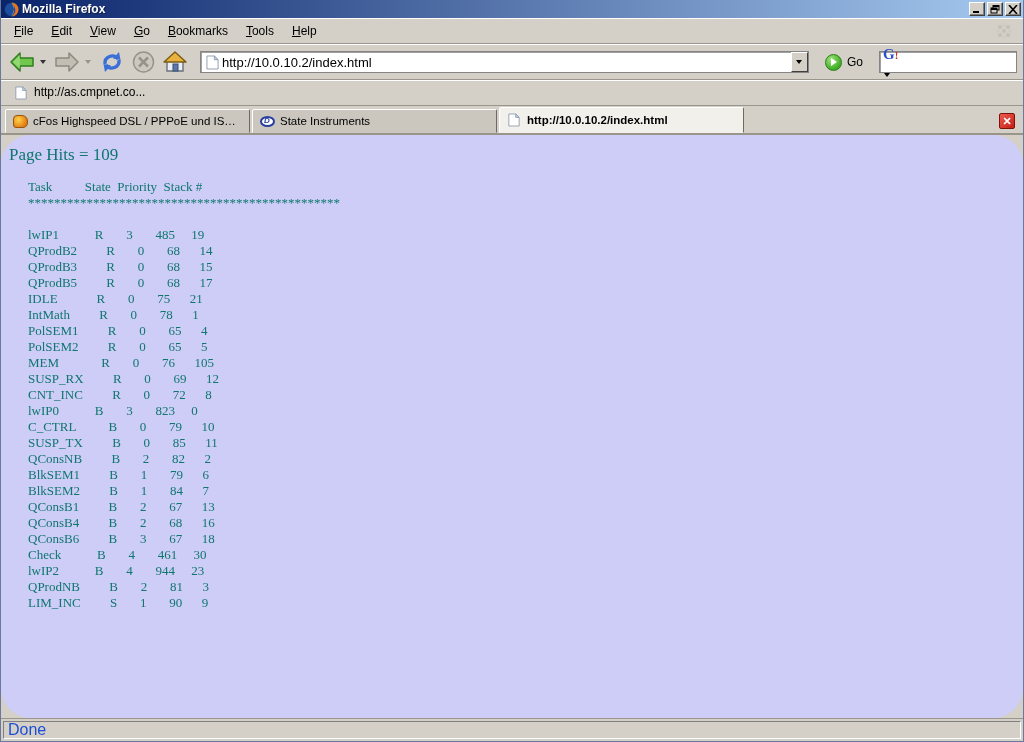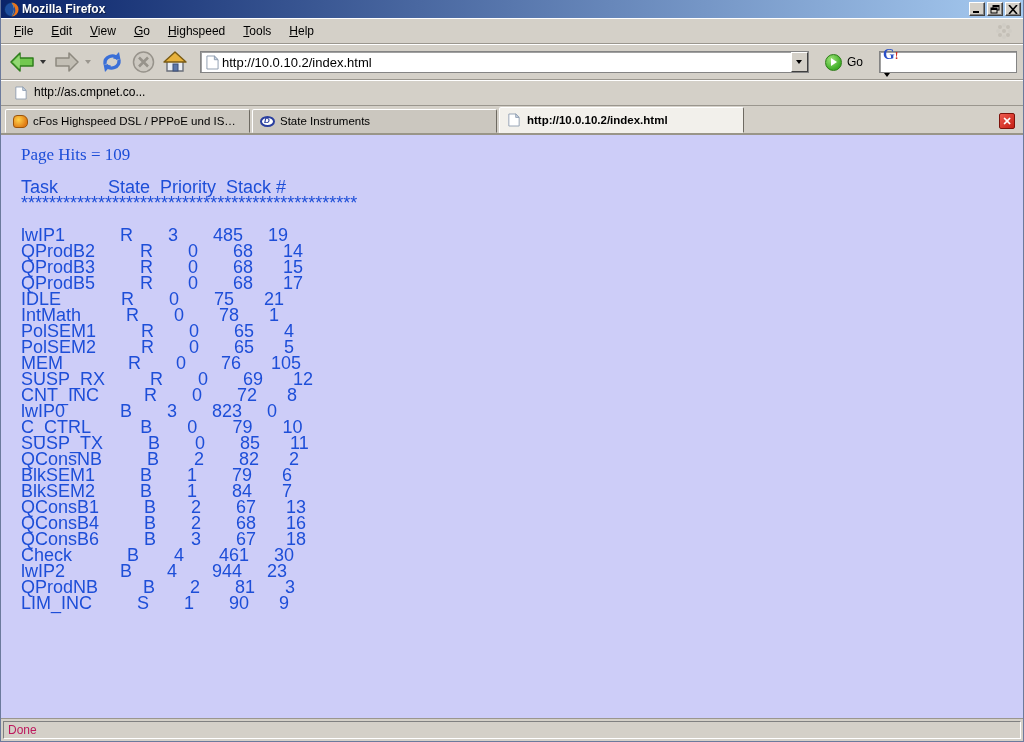--- a/index.html
+++ b/index.html
@@ -162,38 +162,38 @@
   .tab-close{
     width:16px;height:16px;margin:0 4px 4px 0;
     background:linear-gradient(135deg,#ef5b50,#c41f14);
     border:1px solid #7d120b;border-radius:2px;
     color:#fff;font-size:11px;font-weight:bold;line-height:13px;text-align:center;
     cursor:default;padding:0;
   }
   
   .content{
     flex:1 1 auto;background:var(--page-bg);overflow:hidden;
-    padding:10px 8px 0 20px;color:#1d4ed8;
+    padding:10px 8px 0 8px;color:#0f766e;border-radius:30px;
   }
   .page-hits{
     font-family:"Liberation Serif",serif;font-size:17px;line-height:20px;margin:0 0 14px 0;
   }
   .task-table{
-    font-family:Liberation Sans, sans-serif;
-    font-size:18px;line-height:16px;
+    font-family:Liberation Serif, serif;
+    font-size:13px;line-height:16px;margin-left:19px;
   }
   .task-table div{white-space:pre;min-height:16px;}
   
   .statusbar{
     height:23px;flex:0 0 23px;background:var(--chrome);
     border-top:1px solid #9a968e;display:flex;align-items:stretch;padding:2px;
   }
   .status-panel{
     flex:1 1 auto;border:1px solid;border-color:#808080 #fff #fff #808080;
-    font-size:12px;color:#be185d;display:flex;align-items:center;padding:0 4px;
+    font-size:16px;color:#1d4ed8;display:flex;align-items:center;padding:0 4px;
   }
   
   .icon16{width:16px;height:16px;display:inline-flex;align-items:center;justify-content:center;flex:0 0 16px;}
   .dynon-oval{
     width:15px;height:11px;border:2px solid #2a3f9f;border-radius:50%;
     display:flex;align-items:center;justify-content:center;background:#fff;
   }
   .dynon-oval b{font-size:8px;color:#2a3f9f;font-style:italic;line-height:1;}
   .cfos-blob{
     width:15px;height:13px;border-radius:4px 6px 5px 3px;
@@ -236,21 +236,21 @@
         </svg>
       </button>
     </span>
   </div>
 
   <div class="menubar">
     <span class="menu-item">File</span>
     <span class="menu-item">Edit</span>
     <span class="menu-item">View</span>
     <span class="menu-item">Go</span>
-    <span class="menu-item">Highspeed</span>
+    <span class="menu-item">Bookmarks</span>
     <span class="menu-item">Tools</span>
     <span class="menu-item">Help</span>
     <span class="spacer"></span>
     <span class="throbber">
         <span></span>
       </span>
   </div>
 
   <div class="toolbar">
     <button class="tool-btn">

